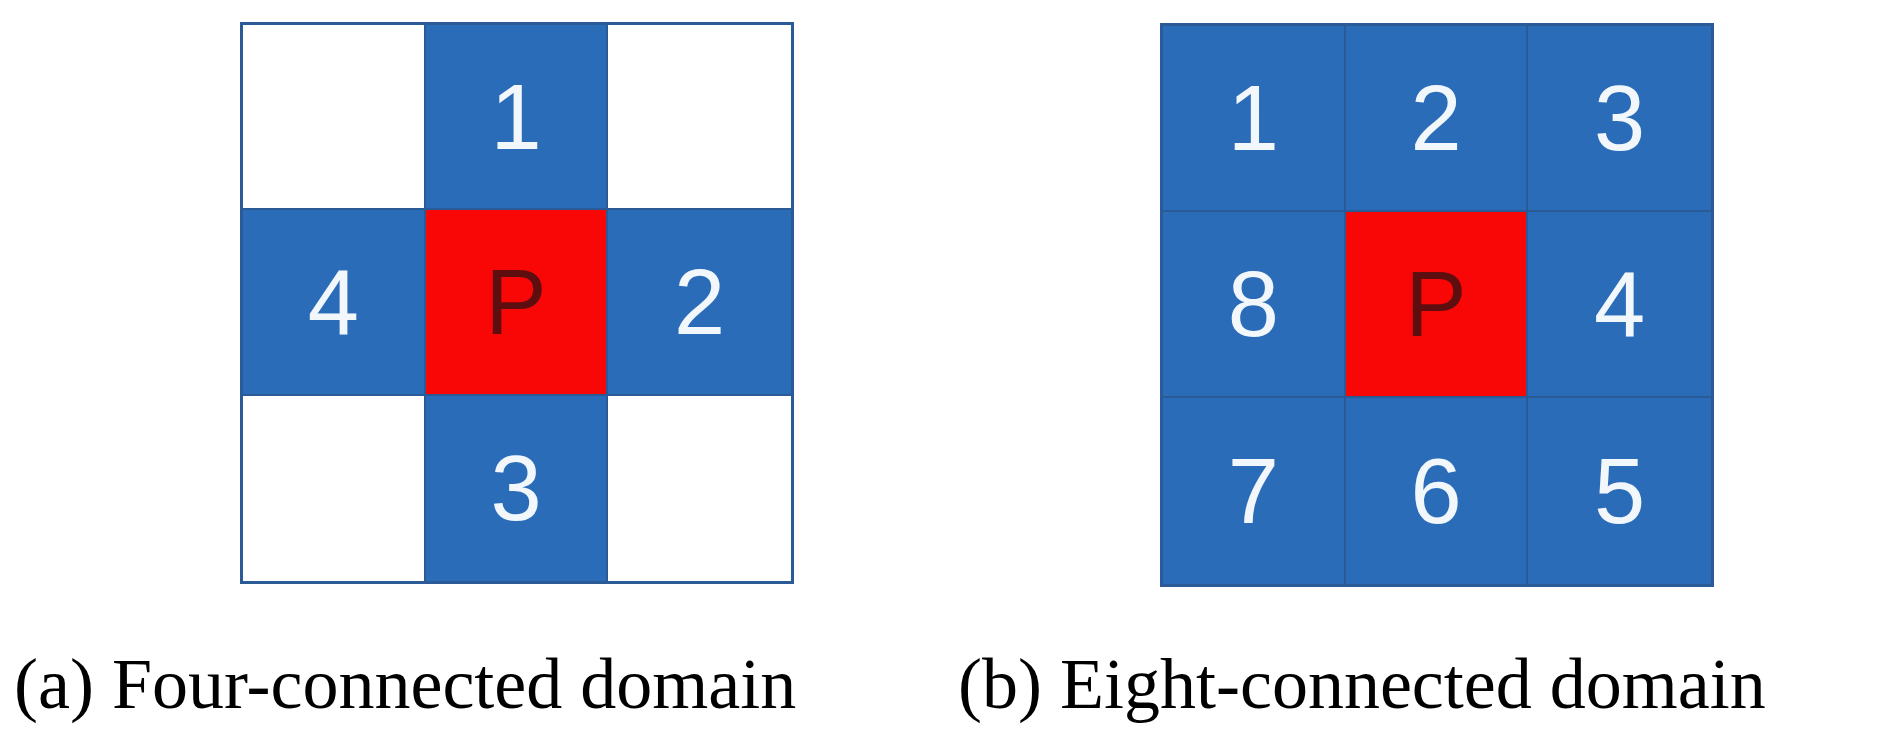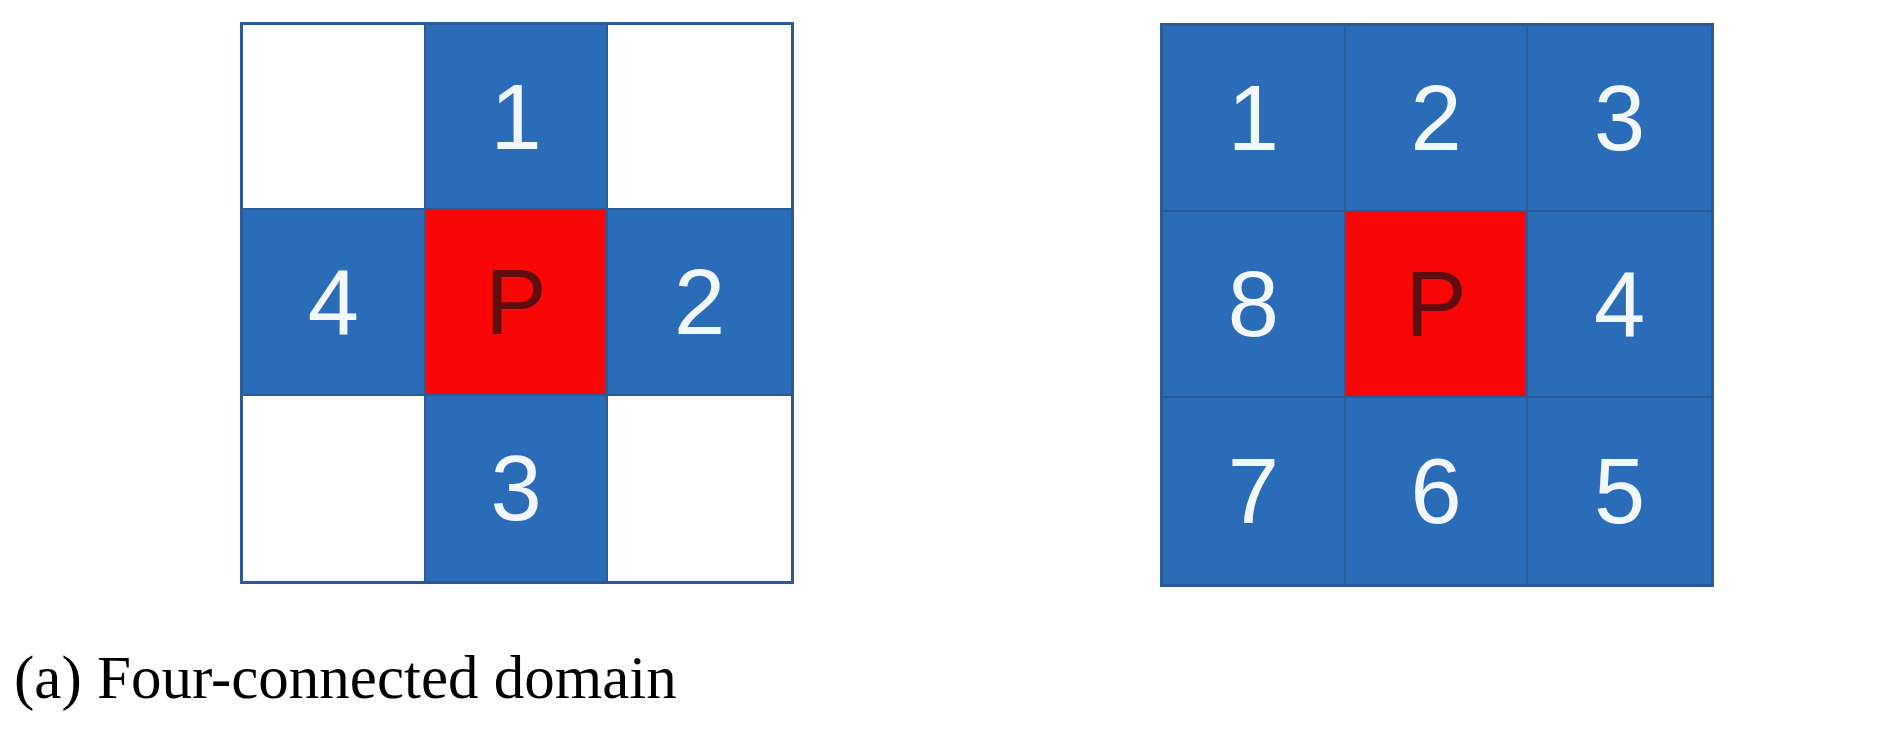--- a/index.html
+++ b/index.html
@@ -41,21 +41,21 @@
   }
   .cell:nth-child(3n) { border-right: none; }
   .cell:nth-child(n+7) { border-bottom: none; }
   .cell.white { background: #ffffff; }
   .cell.blue  { background: var(--blue, #2b6cb9); }
   .cell.red   { background: var(--red, #f90707); color: var(--pText, #5f0e10); }
   .caption {
     position: absolute;
     top: 643px;
     font-family: "Liberation Serif", serif;
-    font-size: 61px;
+    font-size: 72px;
     line-height: 1.15;
     color: var(--caption, #000000);
     white-space: nowrap;
   }
   .caption-a { left: 14px; }
   .caption-b { left: 958px; }
 </style>
 </head>
 <body>
 
@@ -80,14 +80,15 @@
       <div class="cell blue">8</div>
       <div class="cell red">P</div>
       <div class="cell blue">4</div>
       <div class="cell blue">7</div>
       <div class="cell blue">6</div>
       <div class="cell blue">5</div>
     </div>
 
   <div class="caption caption-a">(a) Four-connected domain</div>
 
+  <div class="caption caption-b">(b) Eight-connected domain</div>
 
 </div>
 
 </body></html>

